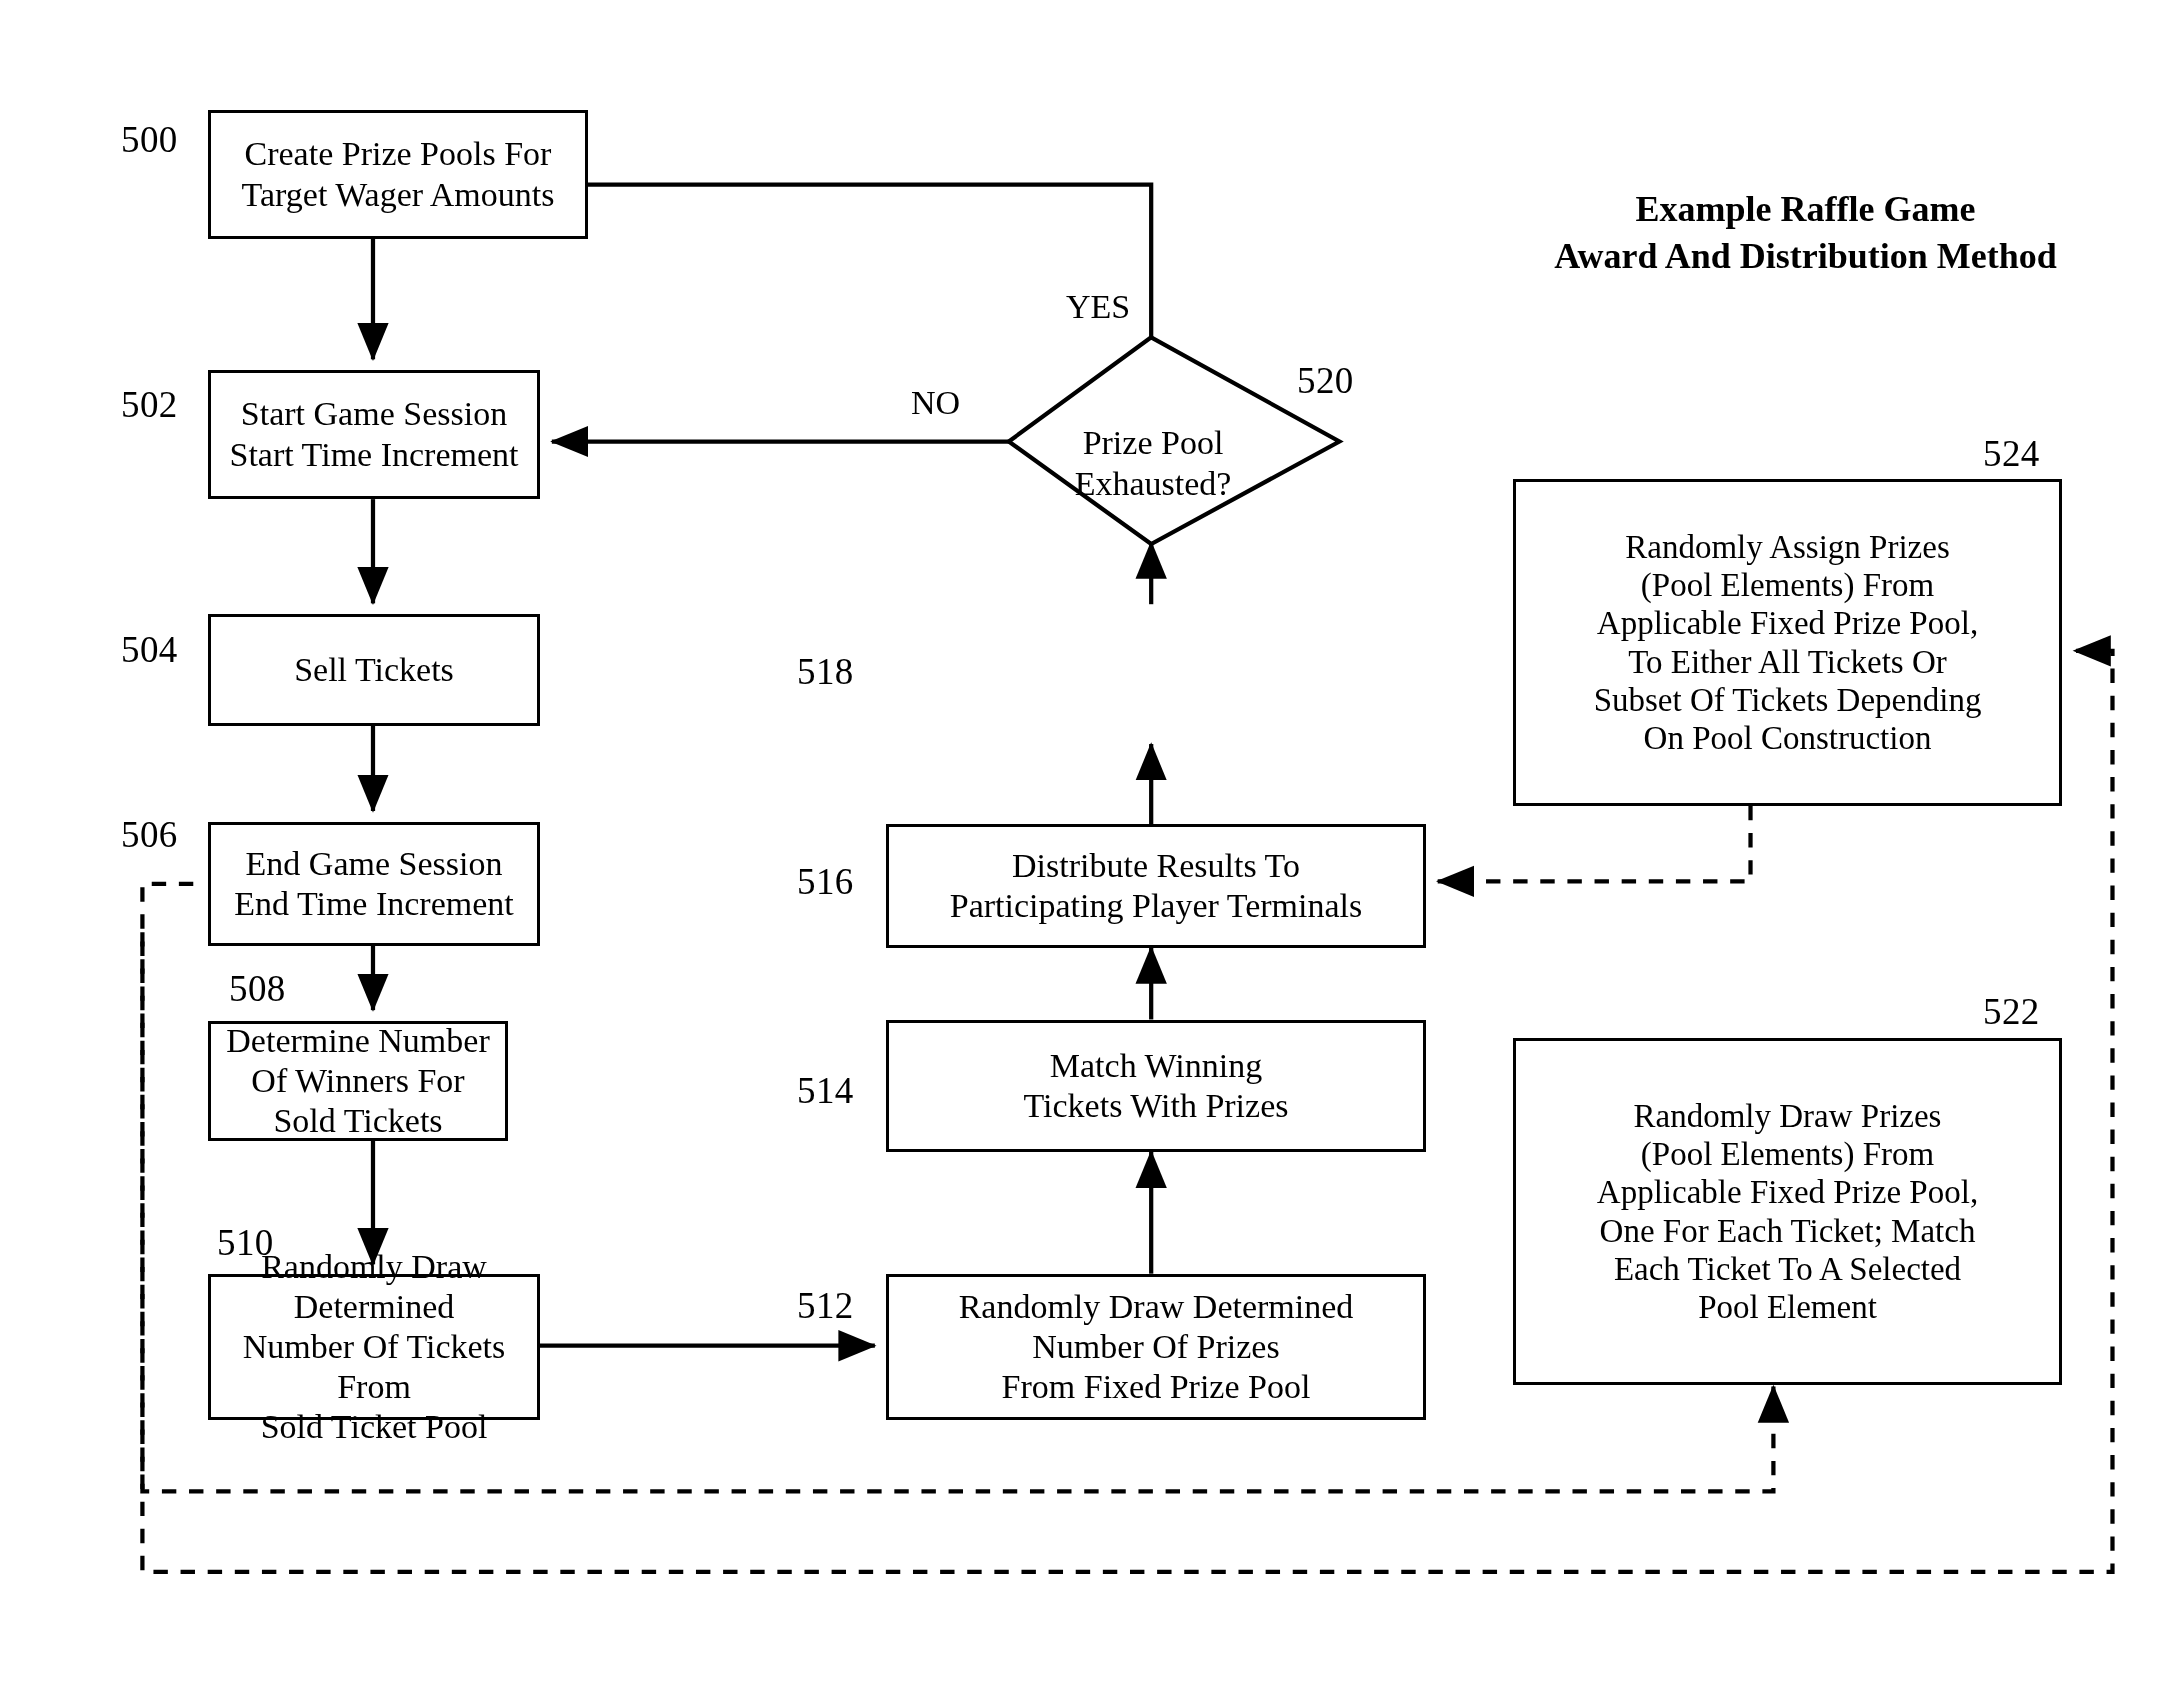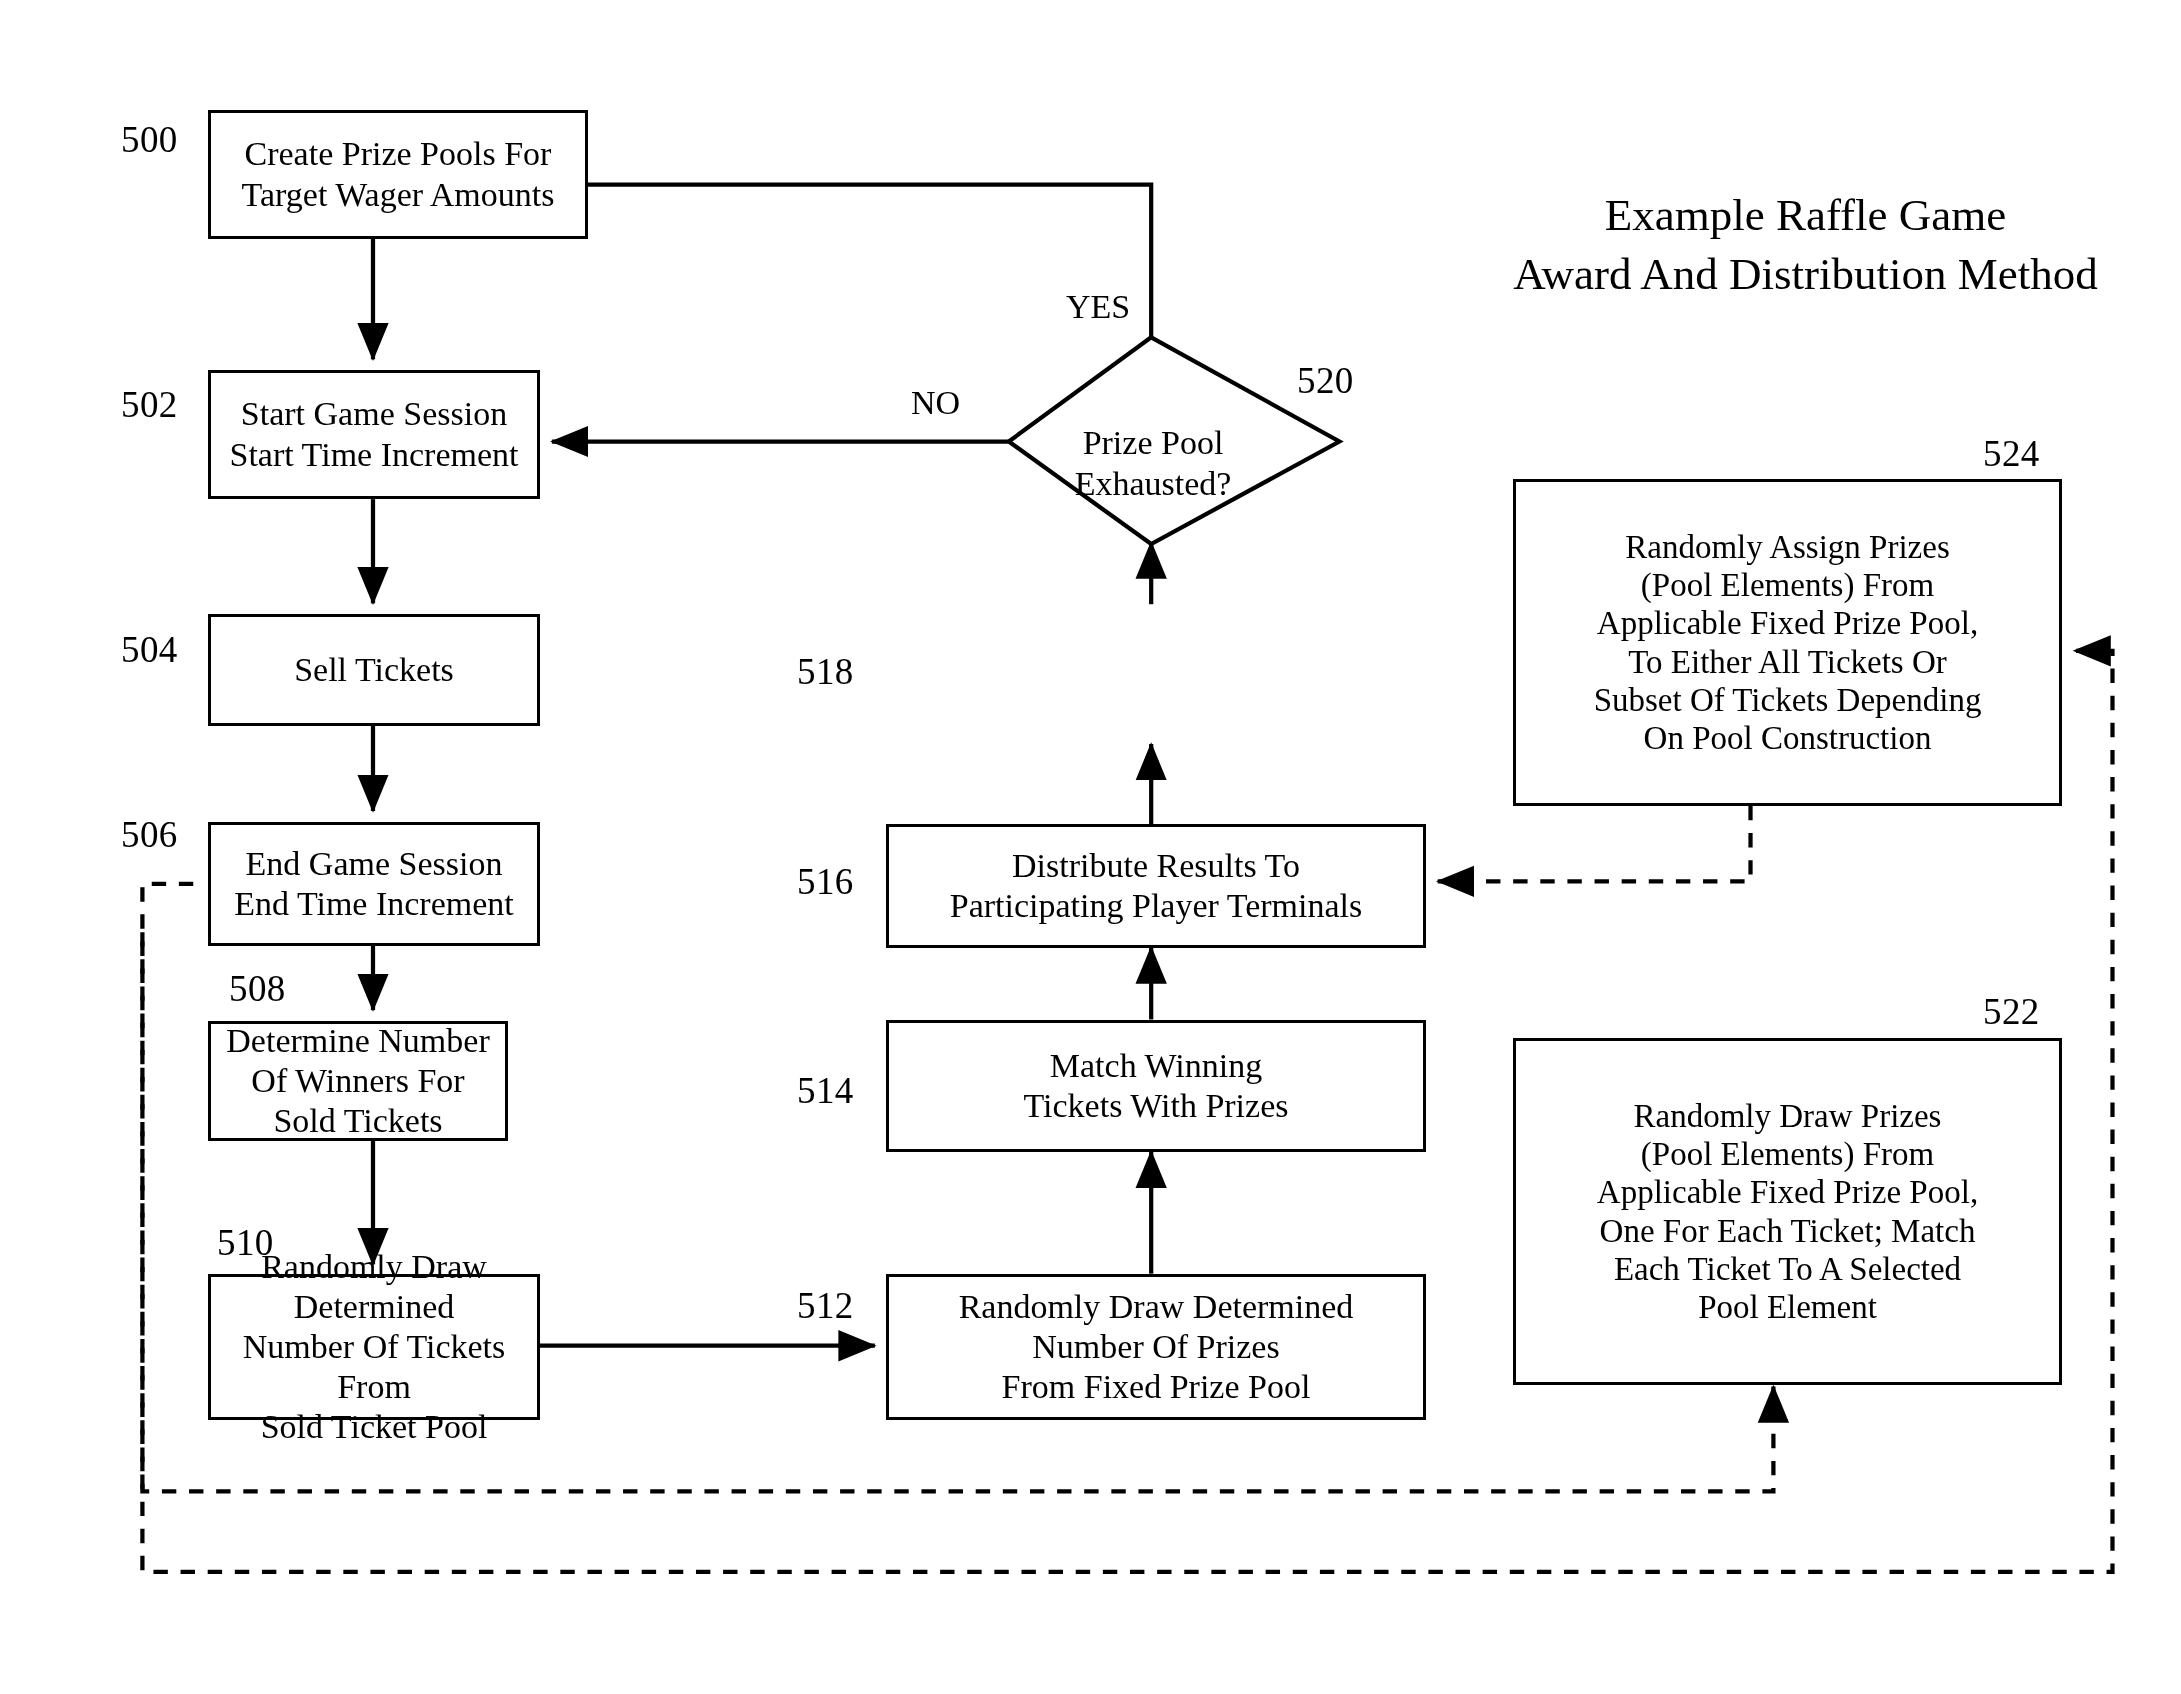--- a/index.html
+++ b/index.html
@@ -8,22 +8,22 @@
   #stage{position:absolute;left:0;top:0;width:2182px;height:1694px;}
   svg.layer{position:absolute;left:0;top:0;width:2182px;height:1694px;pointer-events:none;}
   .node{position:absolute;border:3.4px solid #000;background:#fff;box-sizing:border-box;
         display:flex;align-items:center;justify-content:center;text-align:center;}
   .node .txt{font-size:34px;line-height:1.18;padding:0 6.8px;white-space:pre-line;}
   .node.big .txt{font-size:33px;line-height:1.16;}
   .reflabel{position:absolute;font-size:37px;line-height:1;letter-spacing:0.4px;}
   .edgelabel{position:absolute;font-size:34px;line-height:1;}
   .diamondtext{position:absolute;text-align:center;font-size:34px;line-height:1.2;
                white-space:pre-line;}
-  .title{position:absolute;text-align:center;font-size:45px;line-height:1.3;
-         white-space:pre-line;}
+  .title{position:absolute;text-align:center;font-size:36px;line-height:1.3;
+         white-space:pre-line;font-weight:bold;}
 </style>
 </head>
 <body>
 
 <div id="stage">
 
   <svg class="layer" viewBox="0 0 2574 1999" preserveAspectRatio="none">
     <defs>
       <marker id="ah" markerWidth="10" markerHeight="10" refX="8.6" refY="4" orient="auto" markerUnits="strokeWidth">
         <path d="M0,0.3 L9,4 L0,7.7 z" fill="#000"></path>

